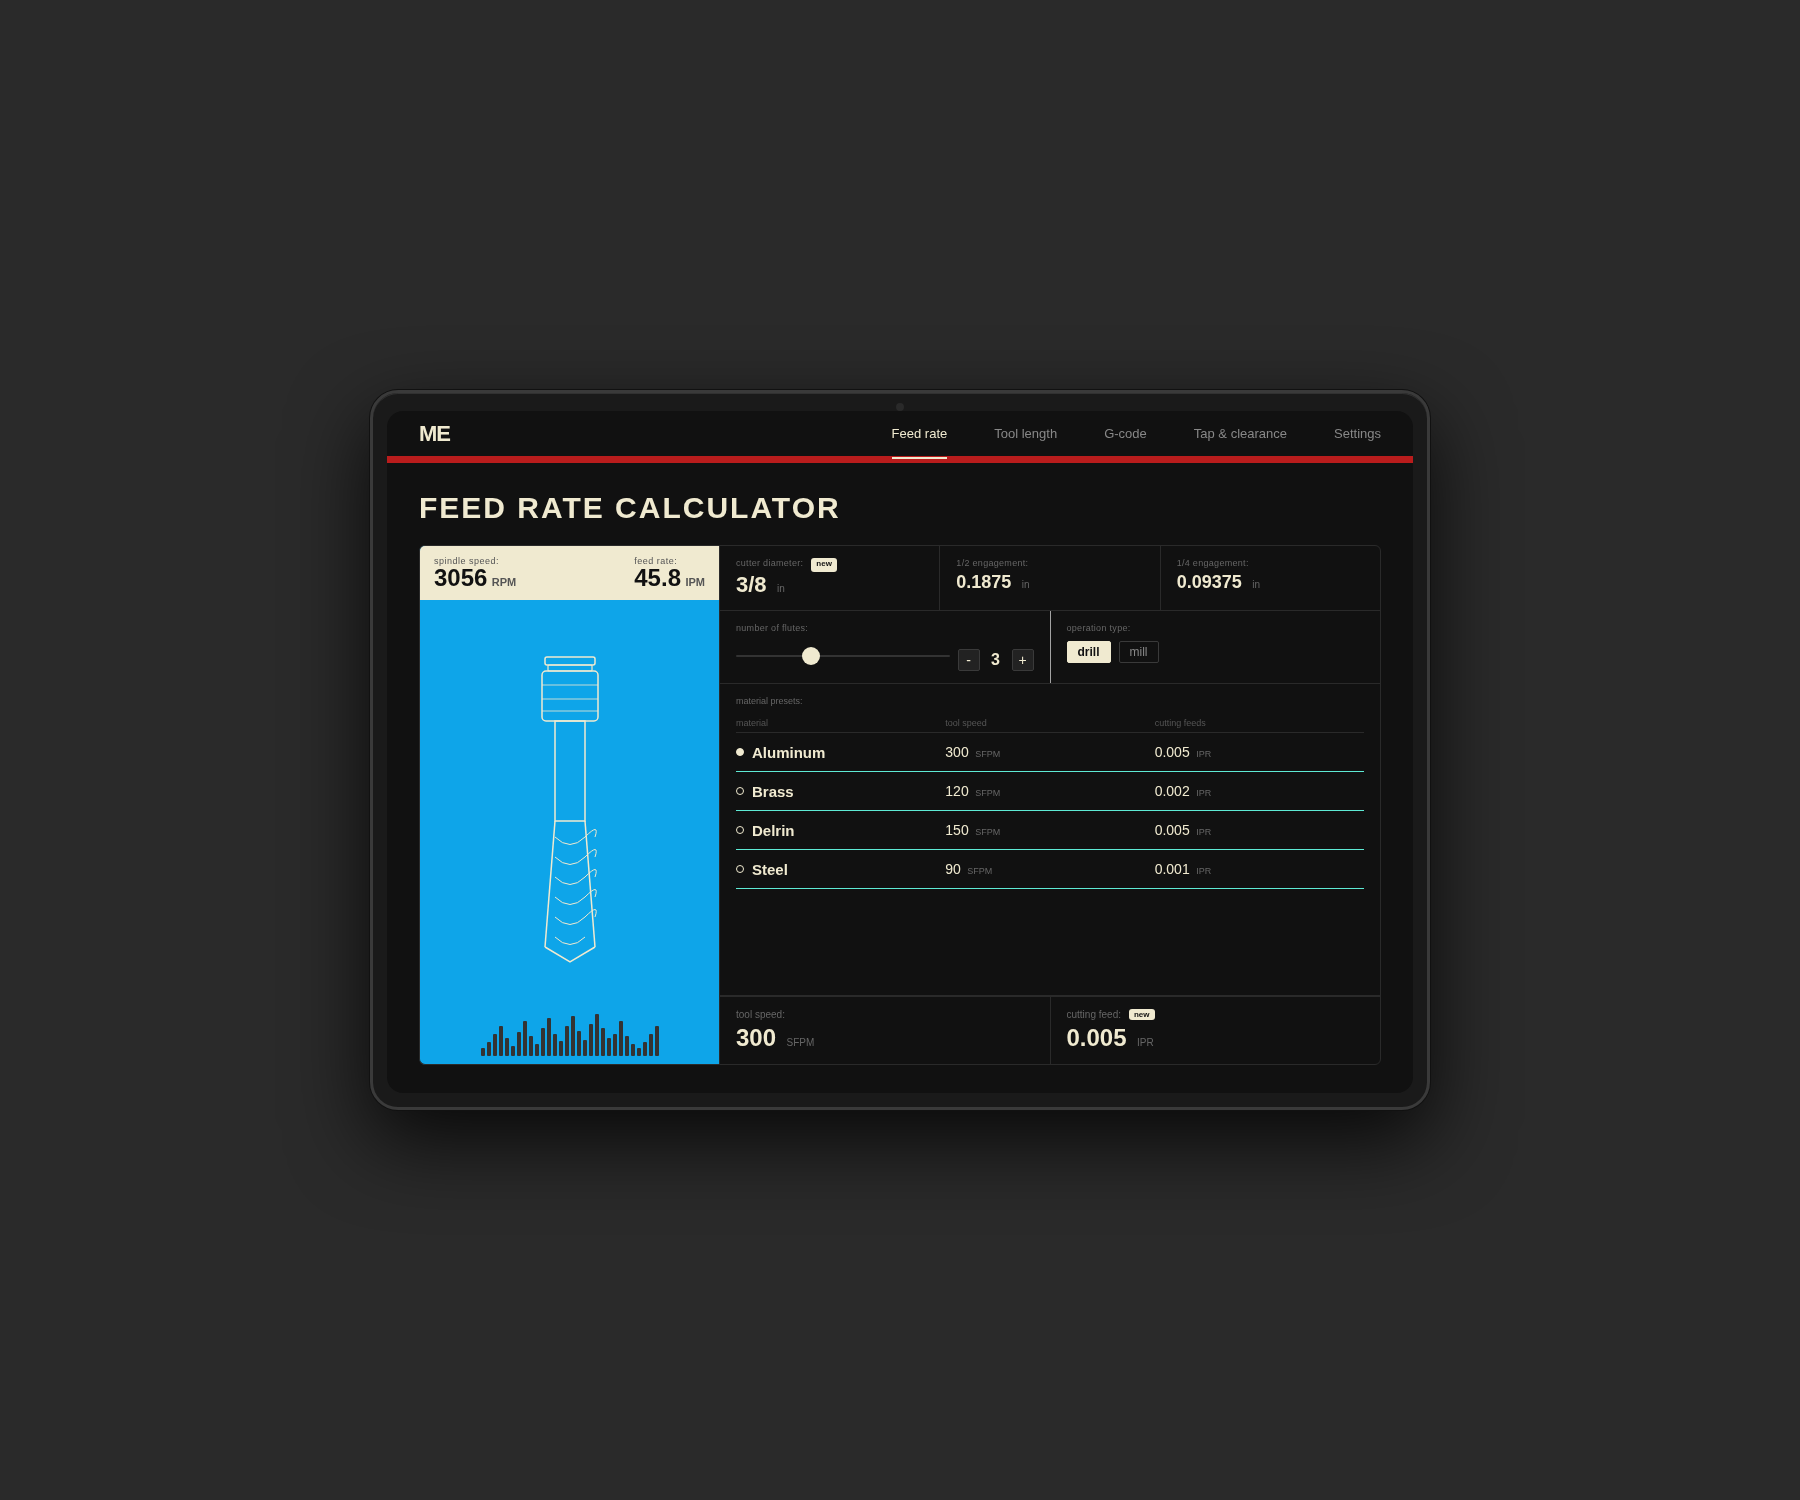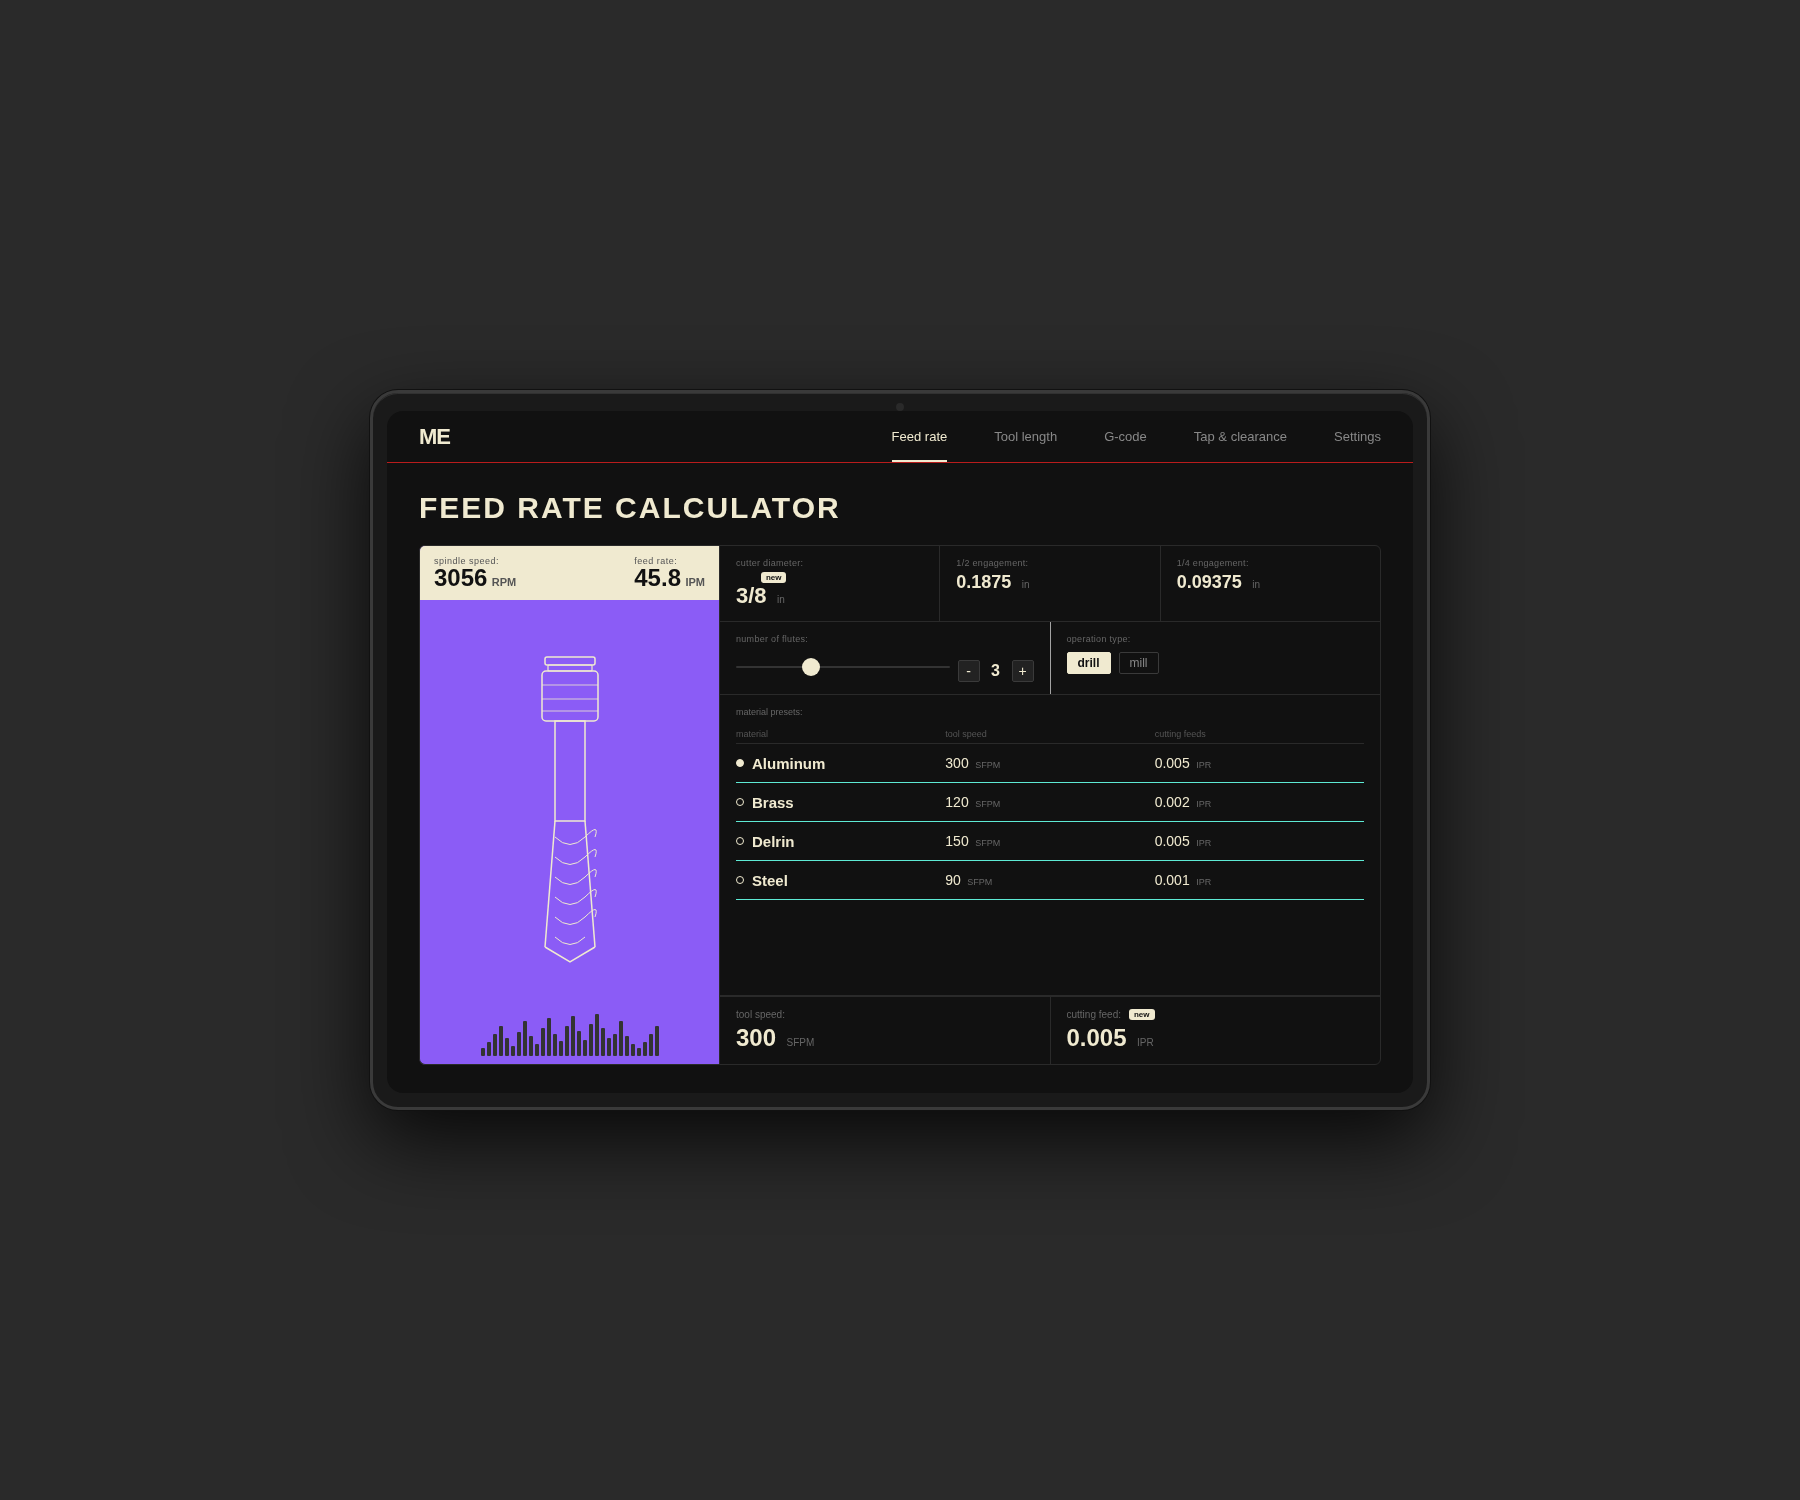--- a/index.html
+++ b/index.html
@@ -48,21 +48,21 @@
       display: flex;
       flex-direction: column;
     }
 
     
     .nav {
       display: flex;
       align-items: center;
       padding: 0 32px;
       height: 52px;
-      border-bottom: 1px solid #b91c1c;
+      border-bottom: 7px solid #b91c1c;
       flex-shrink: 0;
     }
 
     .logo {
       color: #f0ead0;
       font-size: 22px;
       font-weight: 900;
       letter-spacing: -1px;
       margin-right: auto;
     }
@@ -117,21 +117,21 @@
     .main-layout {
       display: flex;
       gap: 0;
       flex: 1;
     }
 
     
     .tool-panel {
       width: 300px;
       flex-shrink: 0;
-      background: #8b5cf6;
+      background: #0ea5e9;
       border: 1px solid #2a2a2a;
       border-right: none;
       border-radius: 6px 0 0 6px;
       display: flex;
       flex-direction: column;
       position: relative;
       overflow: hidden;
     }
 
     .speed-display {
@@ -566,21 +566,21 @@
               <div class="wave-bar" style="height: 14px;"></div>
               <div class="wave-bar" style="height: 22px;"></div>
               <div class="wave-bar" style="height: 30px;"></div>
             </div>
         </div>
 
         <div class="calc-panel">
 
           <div class="cutter-row">
             <div class="cutter-cell" style="flex:1.2; display:flex; align-items:flex-start; flex-direction:column;">
-              <div style="display:flex; align-items:center;flex-direction:column;">
+              <div style="display:flex; ">
                 <span class="cell-label">cutter diameter:</span>
                 <span class="badge-new">new</span>
               </div>
               <div>
                 <span class="cell-value">3/8</span>
                 <span class="cell-unit">in</span>
               </div>
             </div>
             <div class="cutter-cell" style="flex:1.2;">
               <div class="cell-label">1/2 engagement:</div>

